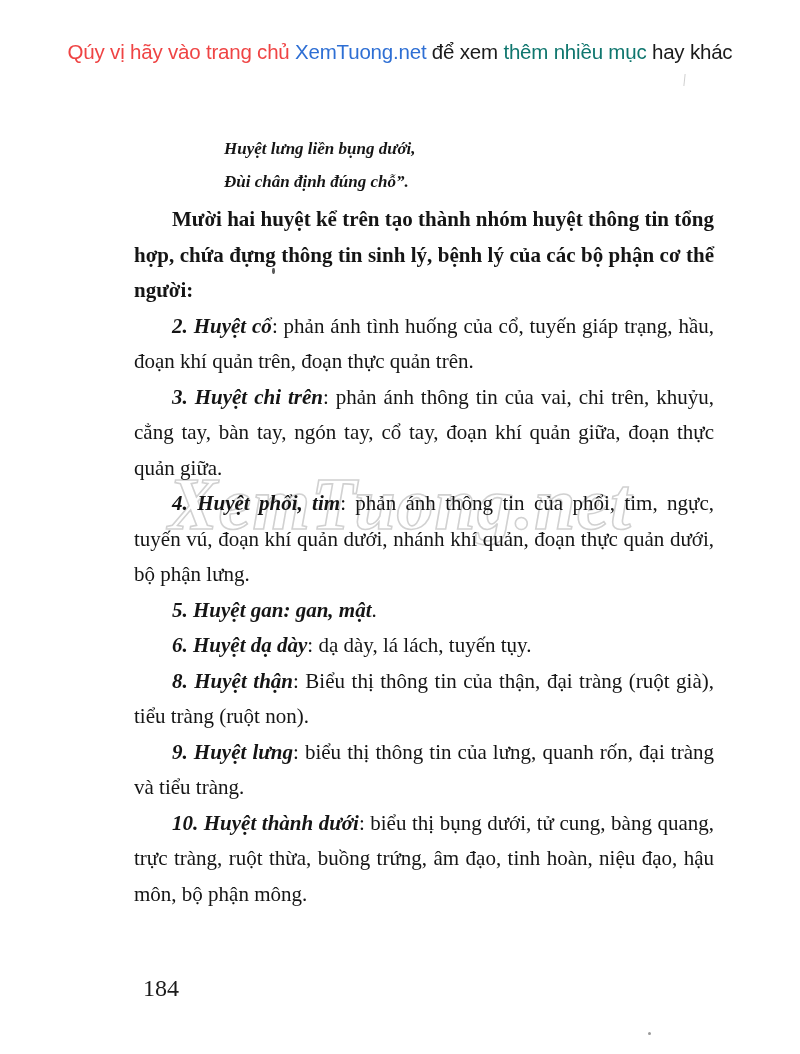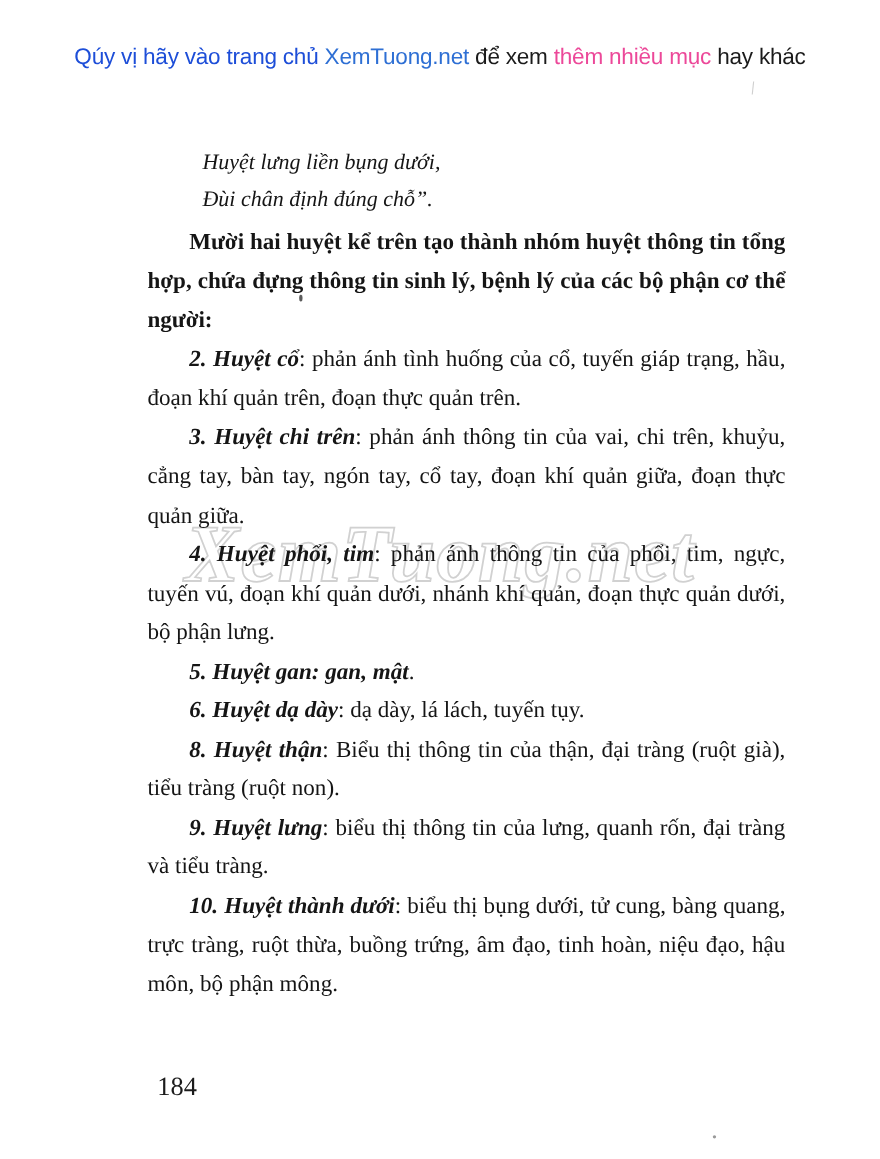--- a/index.html
+++ b/index.html
@@ -22,24 +22,24 @@
     top: 40px;
     left: 0;
     width: 800px;
     text-align: center;
     font-family: "Liberation Sans", sans-serif;
     font-size: 20.5px;
     letter-spacing: -0.2px;
     white-space: nowrap;
     color: #1b1b1b;
   }
-  .header .part-a { color: #1d4ed8; text-align: center; }
+  .header .part-a { color: #ef4444; text-align: center; }
   .header .part-b { color: #2e6fd4; }
   .header .part-c { color: #1b1b1b; }
-  .header .part-d { color: #ec4899; }
+  .header .part-d { color: #0f766e; }
   .header .part-e { color: #1b1b1b; }
 
   
   .watermark {
     position: absolute;
     top: 462px;
     left: 0;
     width: 800px;
     text-align: center;
     font-family: "Liberation Serif", serif;
@@ -58,24 +58,24 @@
   
   .page-body {
     position: absolute;
     top: 132px;
     left: 134px;
     width: 580px;
   }
 
   .verse {
     font-style: italic;
-    font-weight: normal;
-    font-size: 20px;
+    font-weight: bold;
+    font-size: 17px;
     line-height: 33px;
-    margin-left: 50px;
+    margin-left: 90px;
     white-space: nowrap;
   }
 
   p.para {
     font-size: 21px;
     line-height: 35.5px;
     margin: 0;
     text-indent: 38px;
     text-align: justify;
     text-justify: inter-word;

